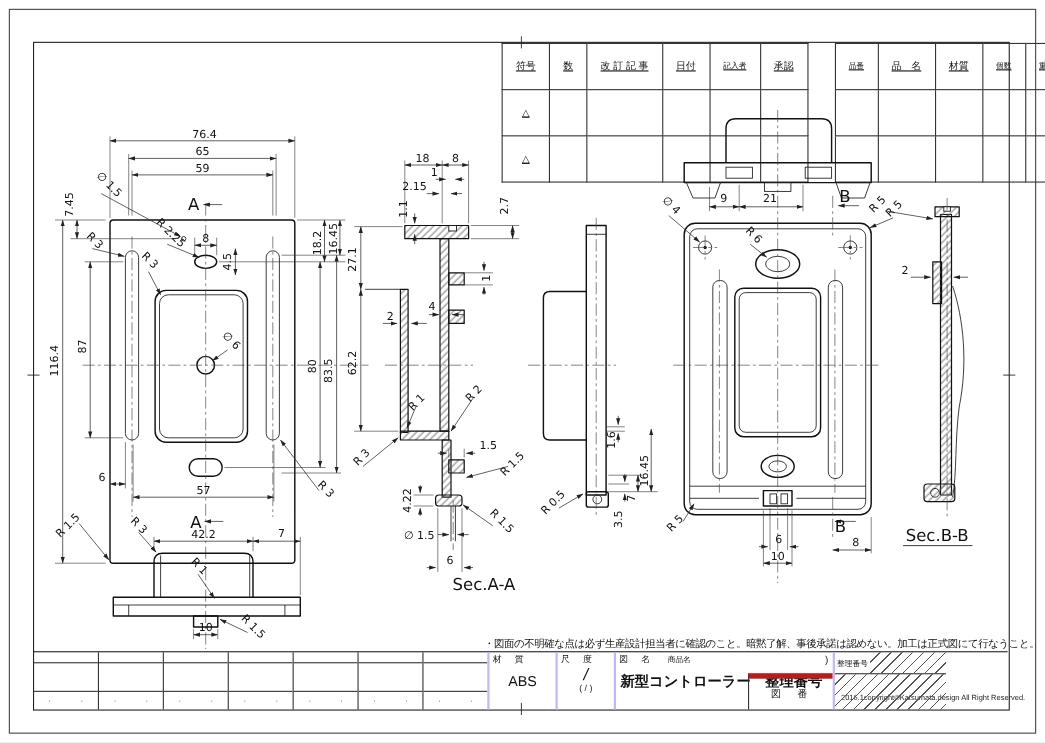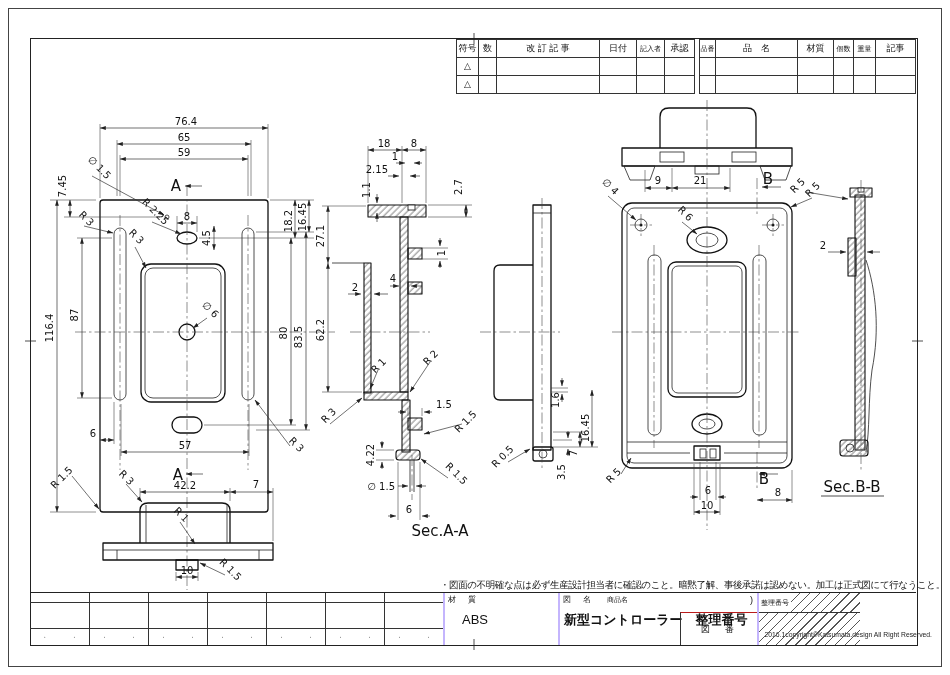--- a/index.html
+++ b/index.html
@@ -4,22 +4,22 @@
 <style>
   html,body{margin:0;padding:0;background:#e8e8e8;}
   #sheet{position:relative;width:950px;height:675px;background:#ffffff;overflow:hidden;
          font-family:"Liberation Sans","DejaVu Sans",sans-serif;color:#111;}
   .abs{position:absolute;}
   #outer-border{left:8px;top:8px;width:932px;height:657px;border:1px solid #444;}
   #inner-frame{left:30px;top:38px;width:886px;height:606px;border:1.6px solid #222;}
 
   
   #rev-table{left:456px;top:39px;border-collapse:collapse;}
-  #rev-table td{border:1px solid #333;height:17px;padding:0;text-align:center;
-                font-size:9px;line-height:1;vertical-align:middle;white-space:nowrap;}
+  #rev-table td{border:1px solid #333;height:17px;padding:12px;text-align:center;
+                font-size:9px;line-height:1;vertical-align:middle;white-space:nowrap;text-decoration:underline;}
   #rev-table td.tiny{font-size:7px;}
   #rev-table td.div{border-top:none;border-bottom:none;width:4px;}
   .tri{font-size:11px;line-height:1;}
 
   
   #note{left:440px;top:579px;width:478px;font-size:9.5px;white-space:nowrap;letter-spacing:-0.4px;}
   #copyright{left:660px;top:631px;width:272px;font-size:6.8px;text-align:right;color:#222;}
 
   
   #title-block{left:30px;top:592px;width:886px;height:52px;border-top:1.4px solid #222;}
@@ -179,32 +179,37 @@
             <span>・</span>
           </div>
         </div>
     </div>
 
     <div class="tb-cell" style="left:413px;width:62px">
       <div class="tb-label">材　質</div>
       <div style="text-align:center;font-size:13px;margin-top:7px">ABS</div>
     </div>
 
+    <div class="tb-cell" style="left:475px;width:53px">
+      <div class="tb-label">尺　度</div>
+      <div style="text-align:center;font-size:15px;font-style:italic;margin-top:1px;line-height:1">/</div>
+      <div style="text-align:center;font-size:8px">( / )</div>
+    </div>
 
     <div class="tb-cell" style="left:528px;width:122px">
       <div class="tb-label" style="display:flex;gap:14px;align-items:baseline">
         <span>図　名</span>
         <span class="tb-label-sm">商品名</span>
       </div>
       <div style="position:absolute;left:4px;top:18px;width:220px;font-size:13px;font-weight:bold;white-space:nowrap">新型コントローラー　整理番号</div>
     </div>
 
     <div class="tb-cell" style="left:650px;width:77px;border-left:none">
       <div style="height:19px;font-size:9px;text-align:right;padding:2px 4px 0;box-sizing:border-box">)</div>
-      <div style="height:33px;border-top:1px solid #b91c1c;border-left:1px solid #333;display:flex;align-items:center;justify-content:center;font-size:9px;letter-spacing:3px;box-sizing:border-box">図　番</div>
+      <div style="height:33px;border-top:5px solid #b91c1c;border-left:1px solid #333;display:flex;align-items:center;justify-content:center;font-size:9px;letter-spacing:3px;box-sizing:border-box">図　番</div>
     </div>
 
     <div class="tb-cell" style="left:727px;width:103px">
       <div style="height:19px;display:flex;align-items:center">
         <span class="tb-label-sm" style="padding:0 2px">整理番号</span>
         <span class="hatch" style="flex:1;height:100%"></span>
       </div>
       <div class="hatch" style="height:33px;border-top:1px solid #333;box-sizing:border-box"></div>
     </div>
 

